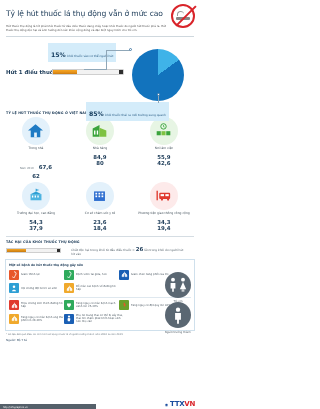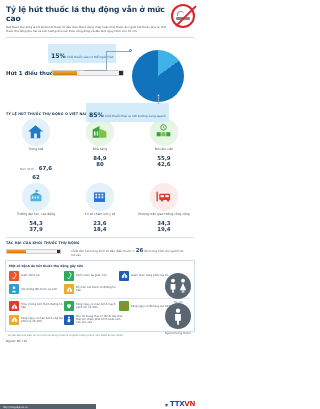--- a/index.html
+++ b/index.html
@@ -7,22 +7,22 @@
     width: 200px; height: 409px;
     background: #ffffff;
     font-family: "DejaVu Sans", "Liberation Sans", sans-serif;
     overflow: hidden;
   }
   #page { position: relative; width: 200px; height: 409px; background: #fff; }
 
   
   .header { padding: 5px 6px 0 6px; position: relative; }
   .title {
-    font-size: 7.6px; font-weight: bold; color: #1b3a57;
-    letter-spacing: -0.1px; line-height: 9px; padding-right: 20px;
+    font-size: 7.6px; font-weight: normal; color: #1b3a57;
+    letter-spacing: -0.1px; line-height: 17px; padding-right: 20px;
   }
   .intro {
     margin-top: 3px; font-size: 2.7px; line-height: 3.5px;
     color: #4a4a4a; padding-right: 28px; text-align: justify;
   }
   .no-smoke-badge {
     position: absolute; right: 5px; top: 4px;
     width: 24px; height: 24px; border-radius: 50%;
     border: 2px solid #d9242a; background: #fff;
   }

